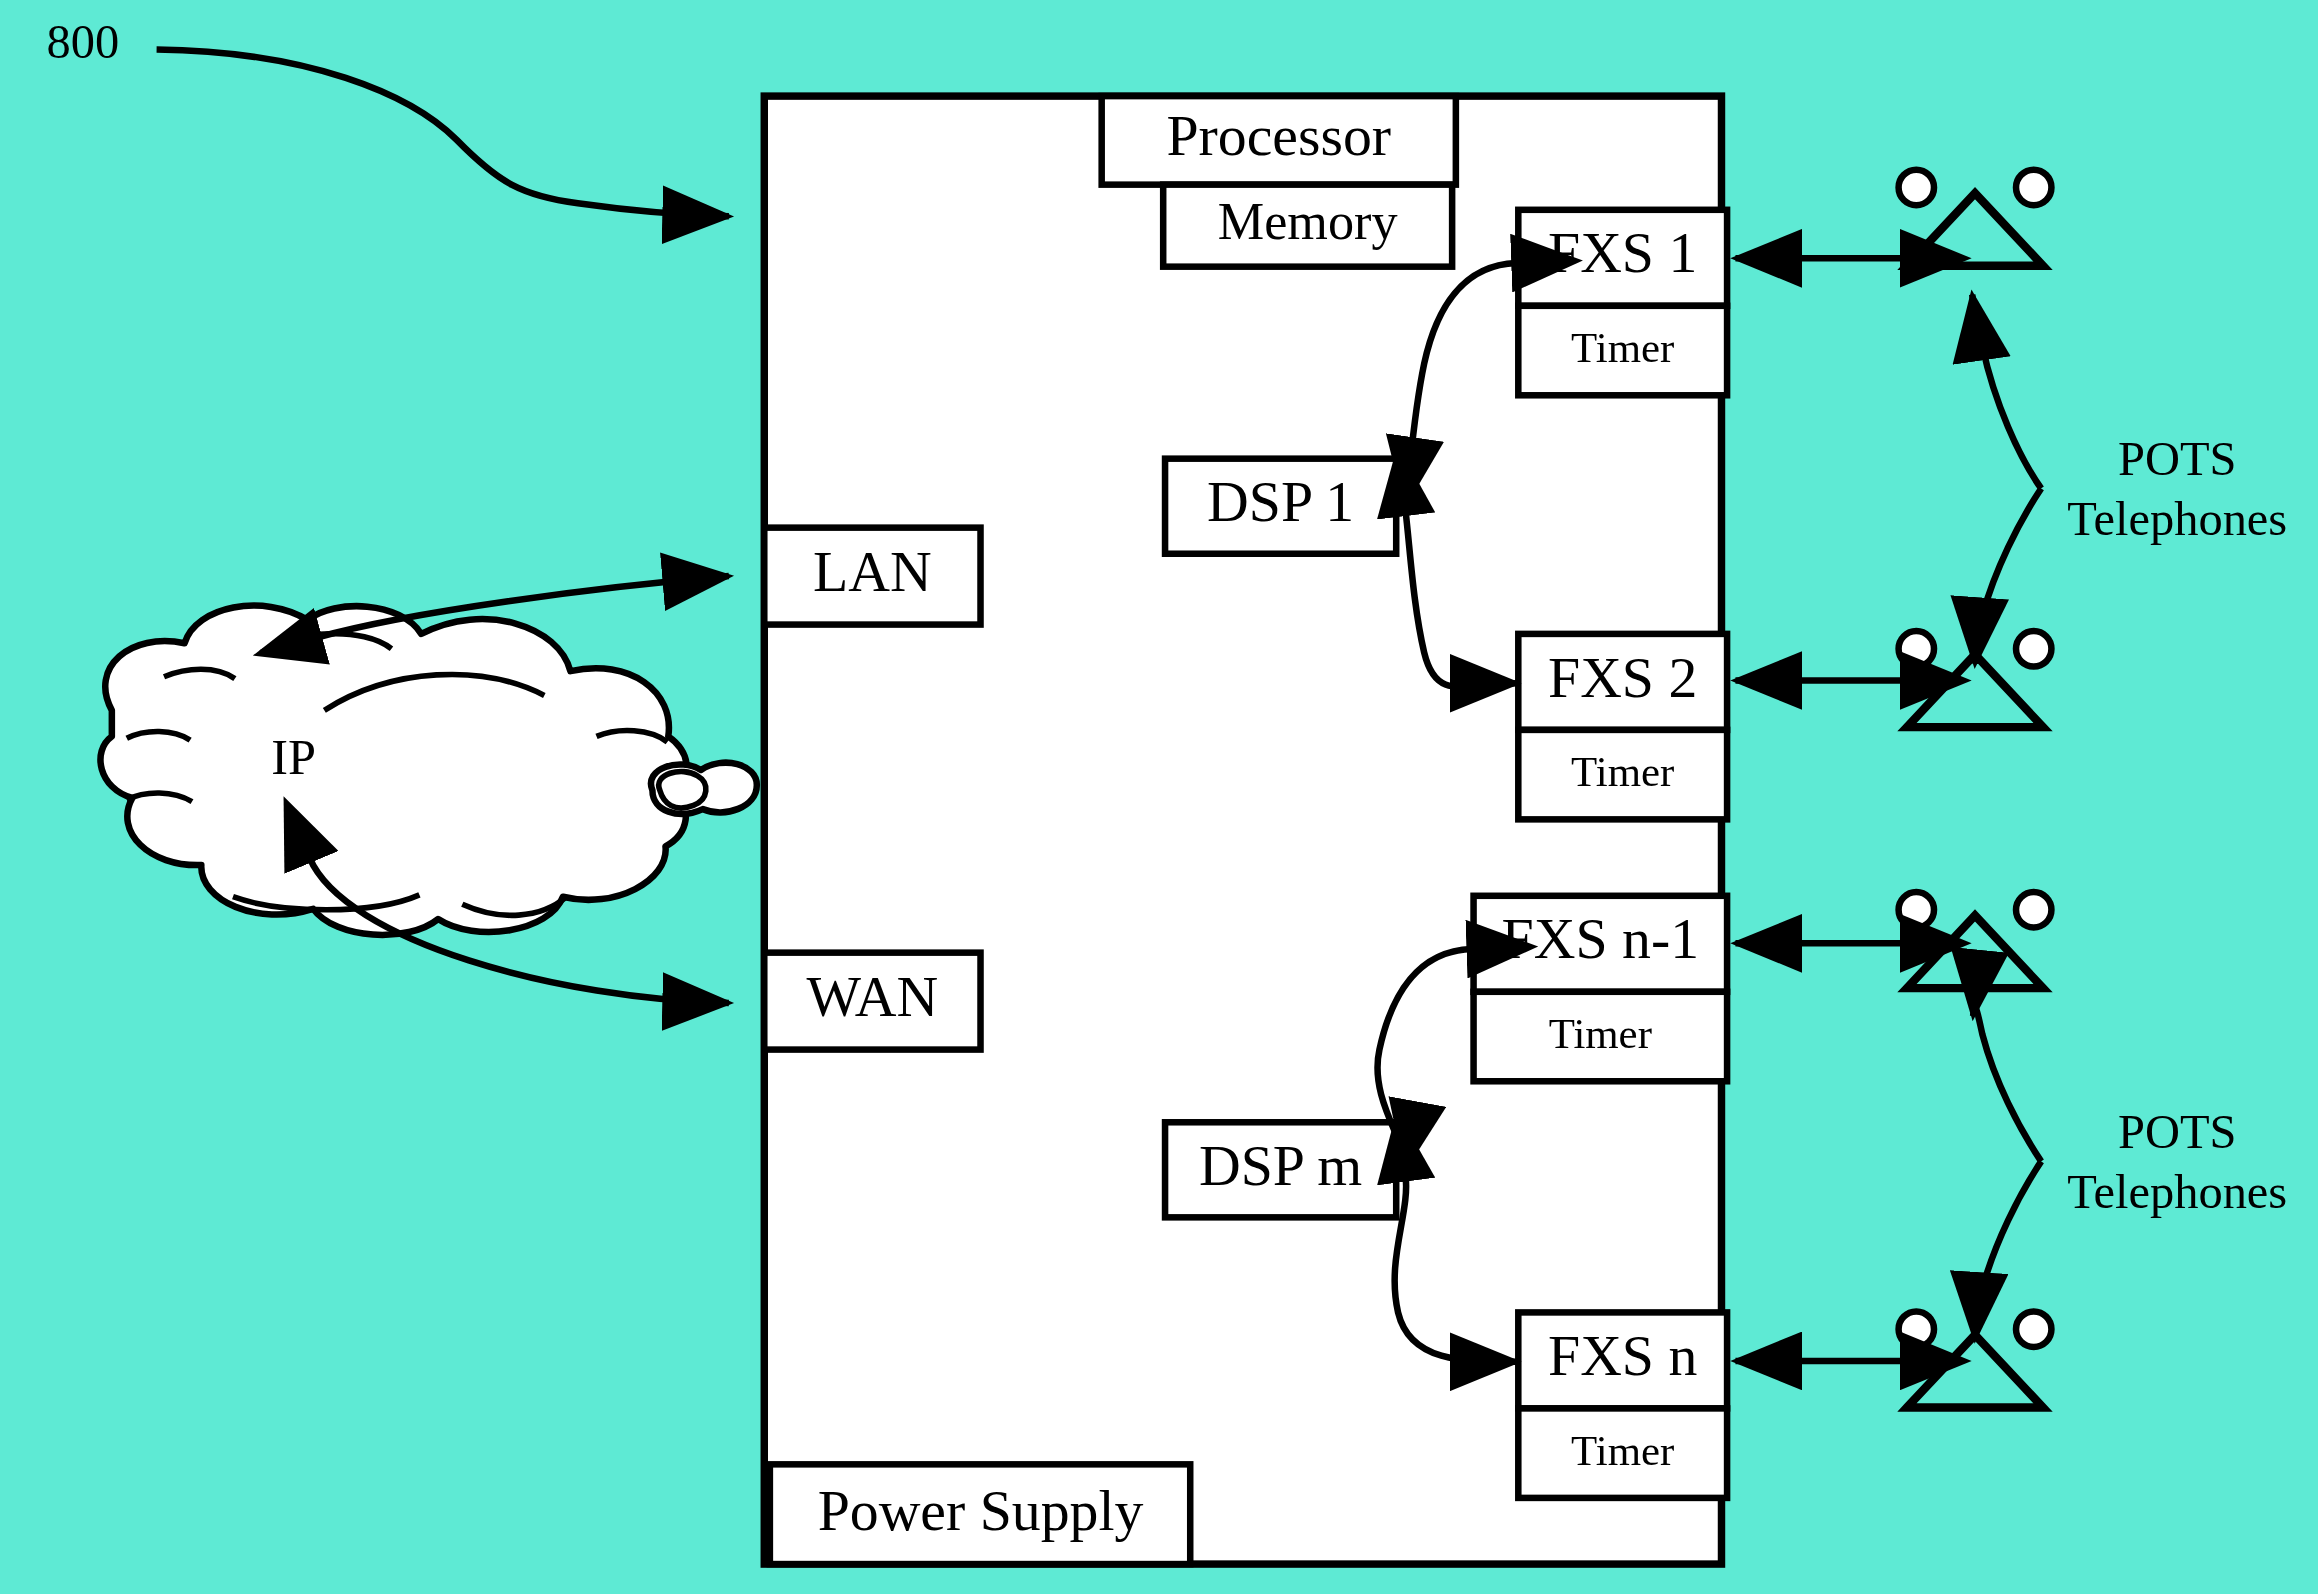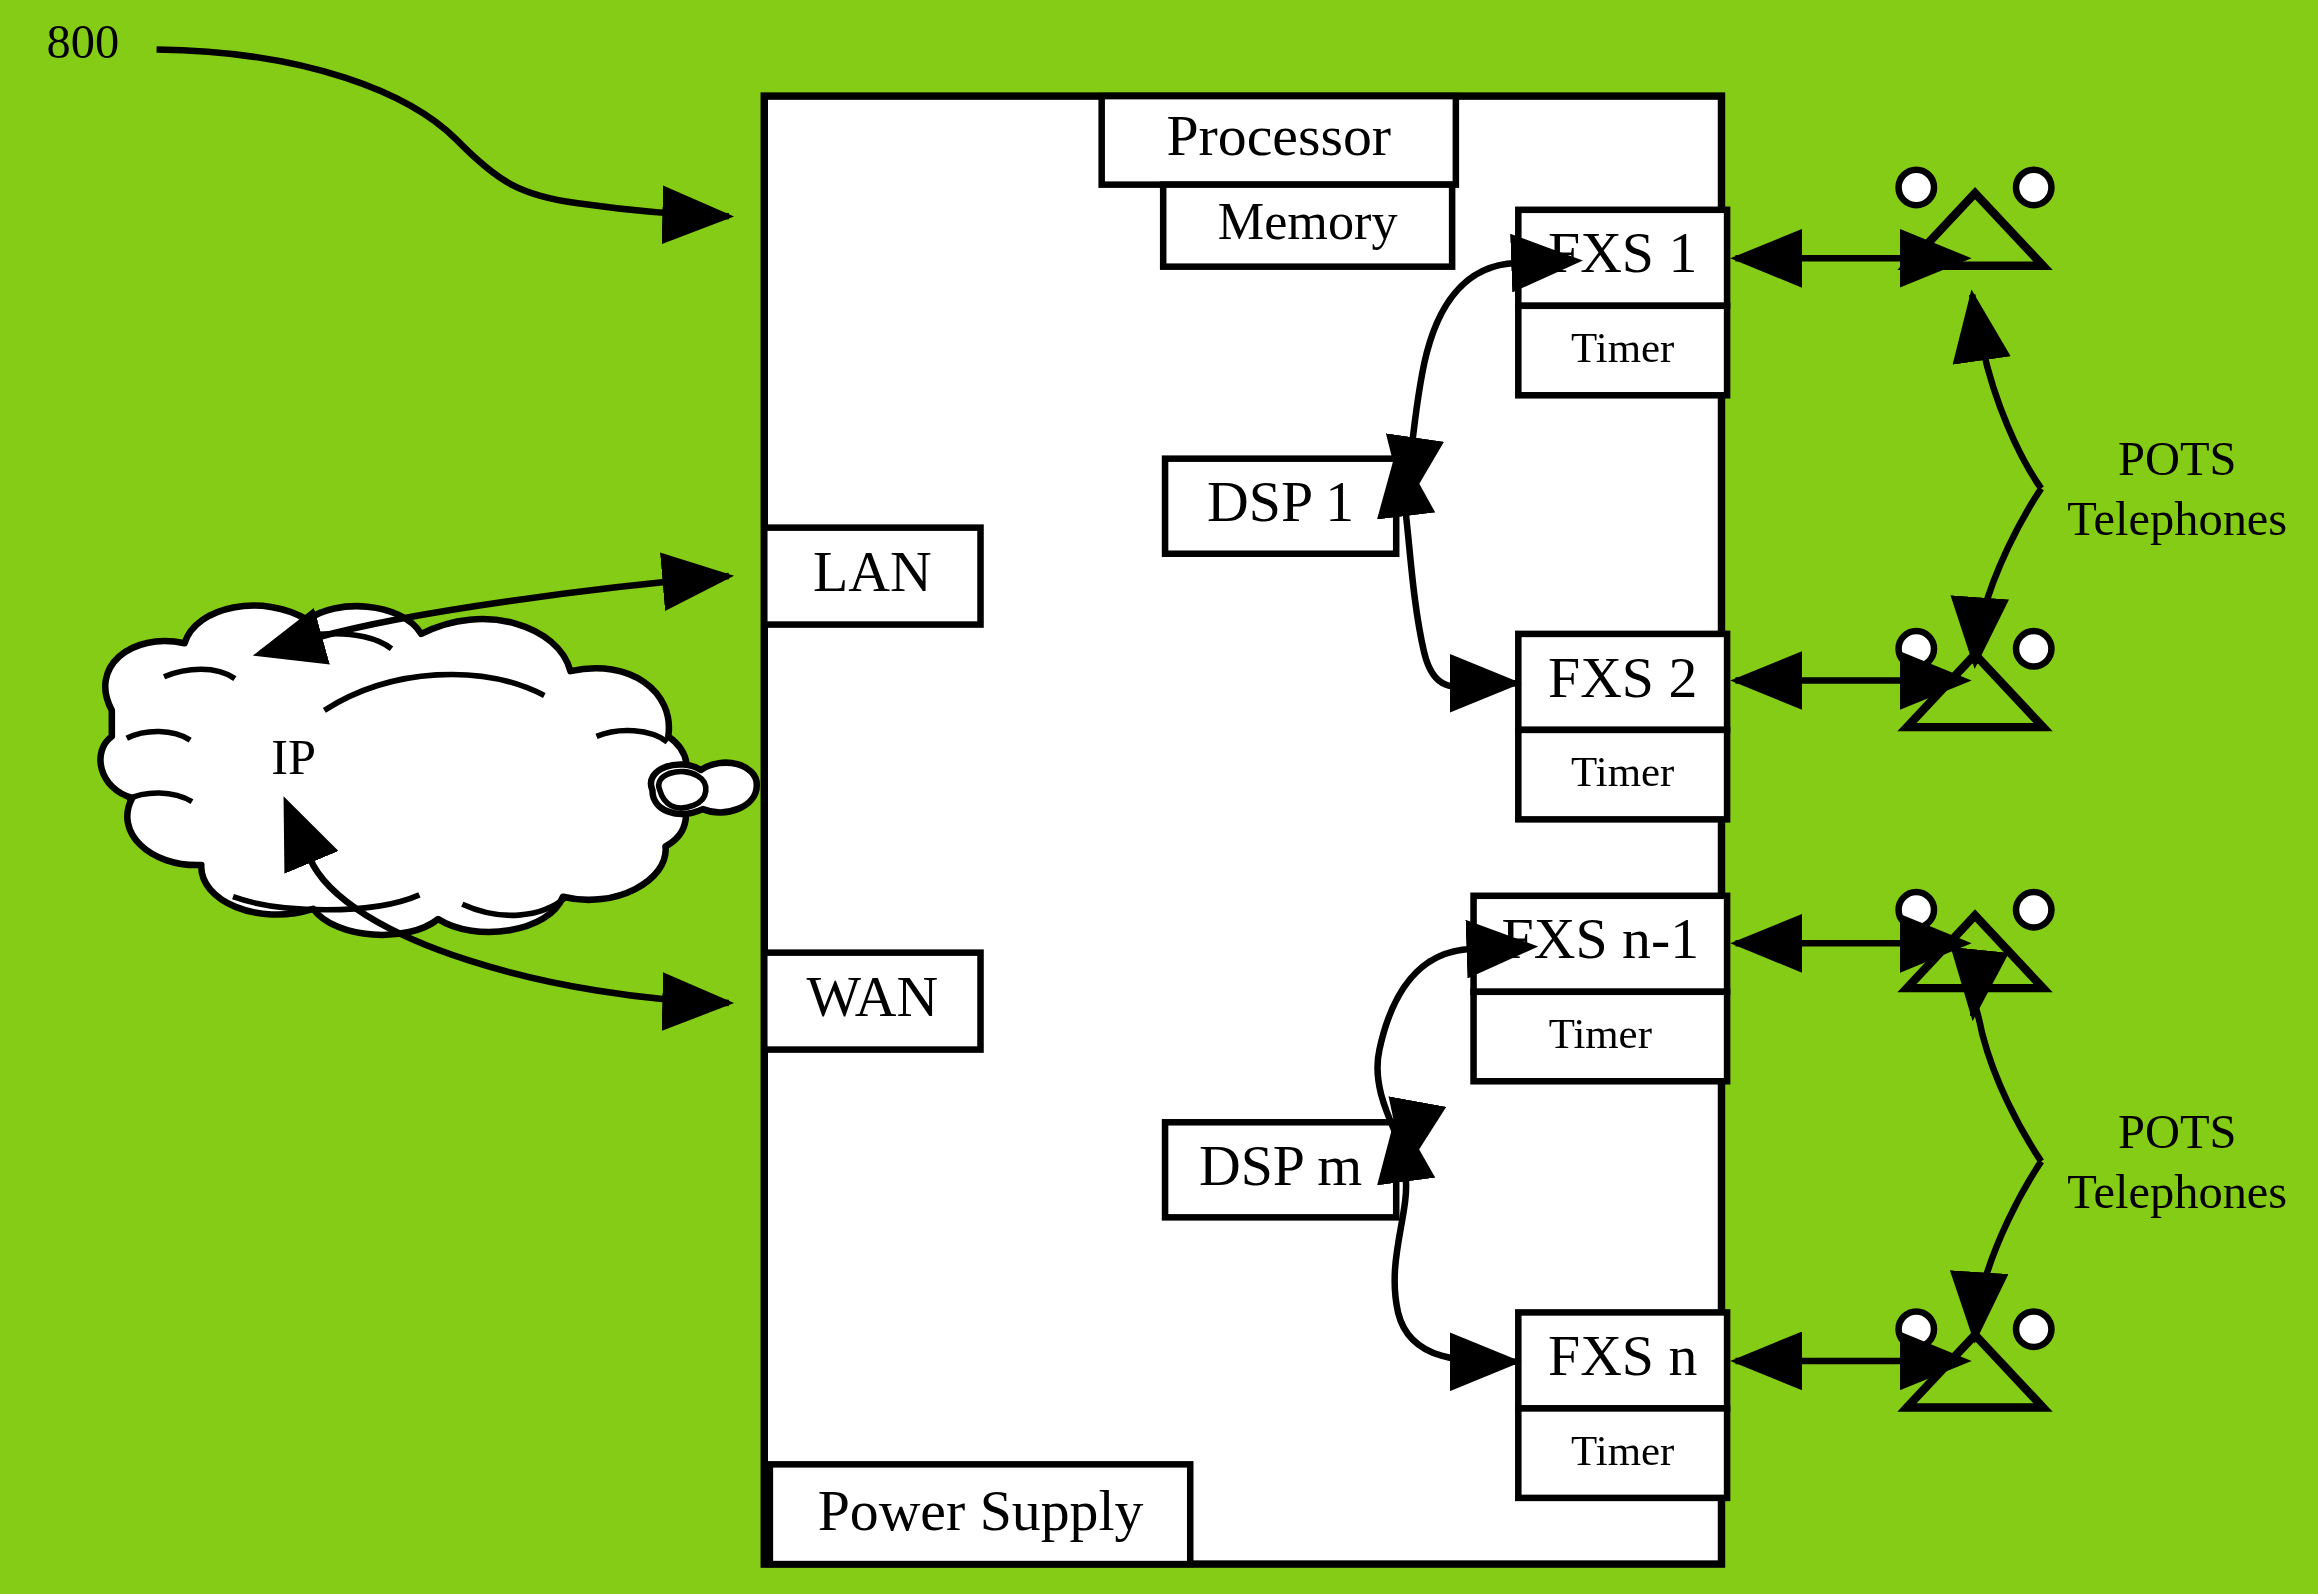--- a/index.html
+++ b/index.html
@@ -4,21 +4,21 @@
 <style>
   html, body {
     margin: 0;
     padding: 0;
     background: #ffffff;
   }
   #stage {
     position: relative;
     width: 2318px;
     height: 1594px;
-    background: #84cc16;
+    background: #5eead4;
     overflow: hidden;
     font-family: "Liberation Serif", "DejaVu Serif", serif;
   }
   #diagram-svg {
     position: absolute;
     left: 0;
     top: 0;
     width: 2318px;
     height: 1594px;
   }

